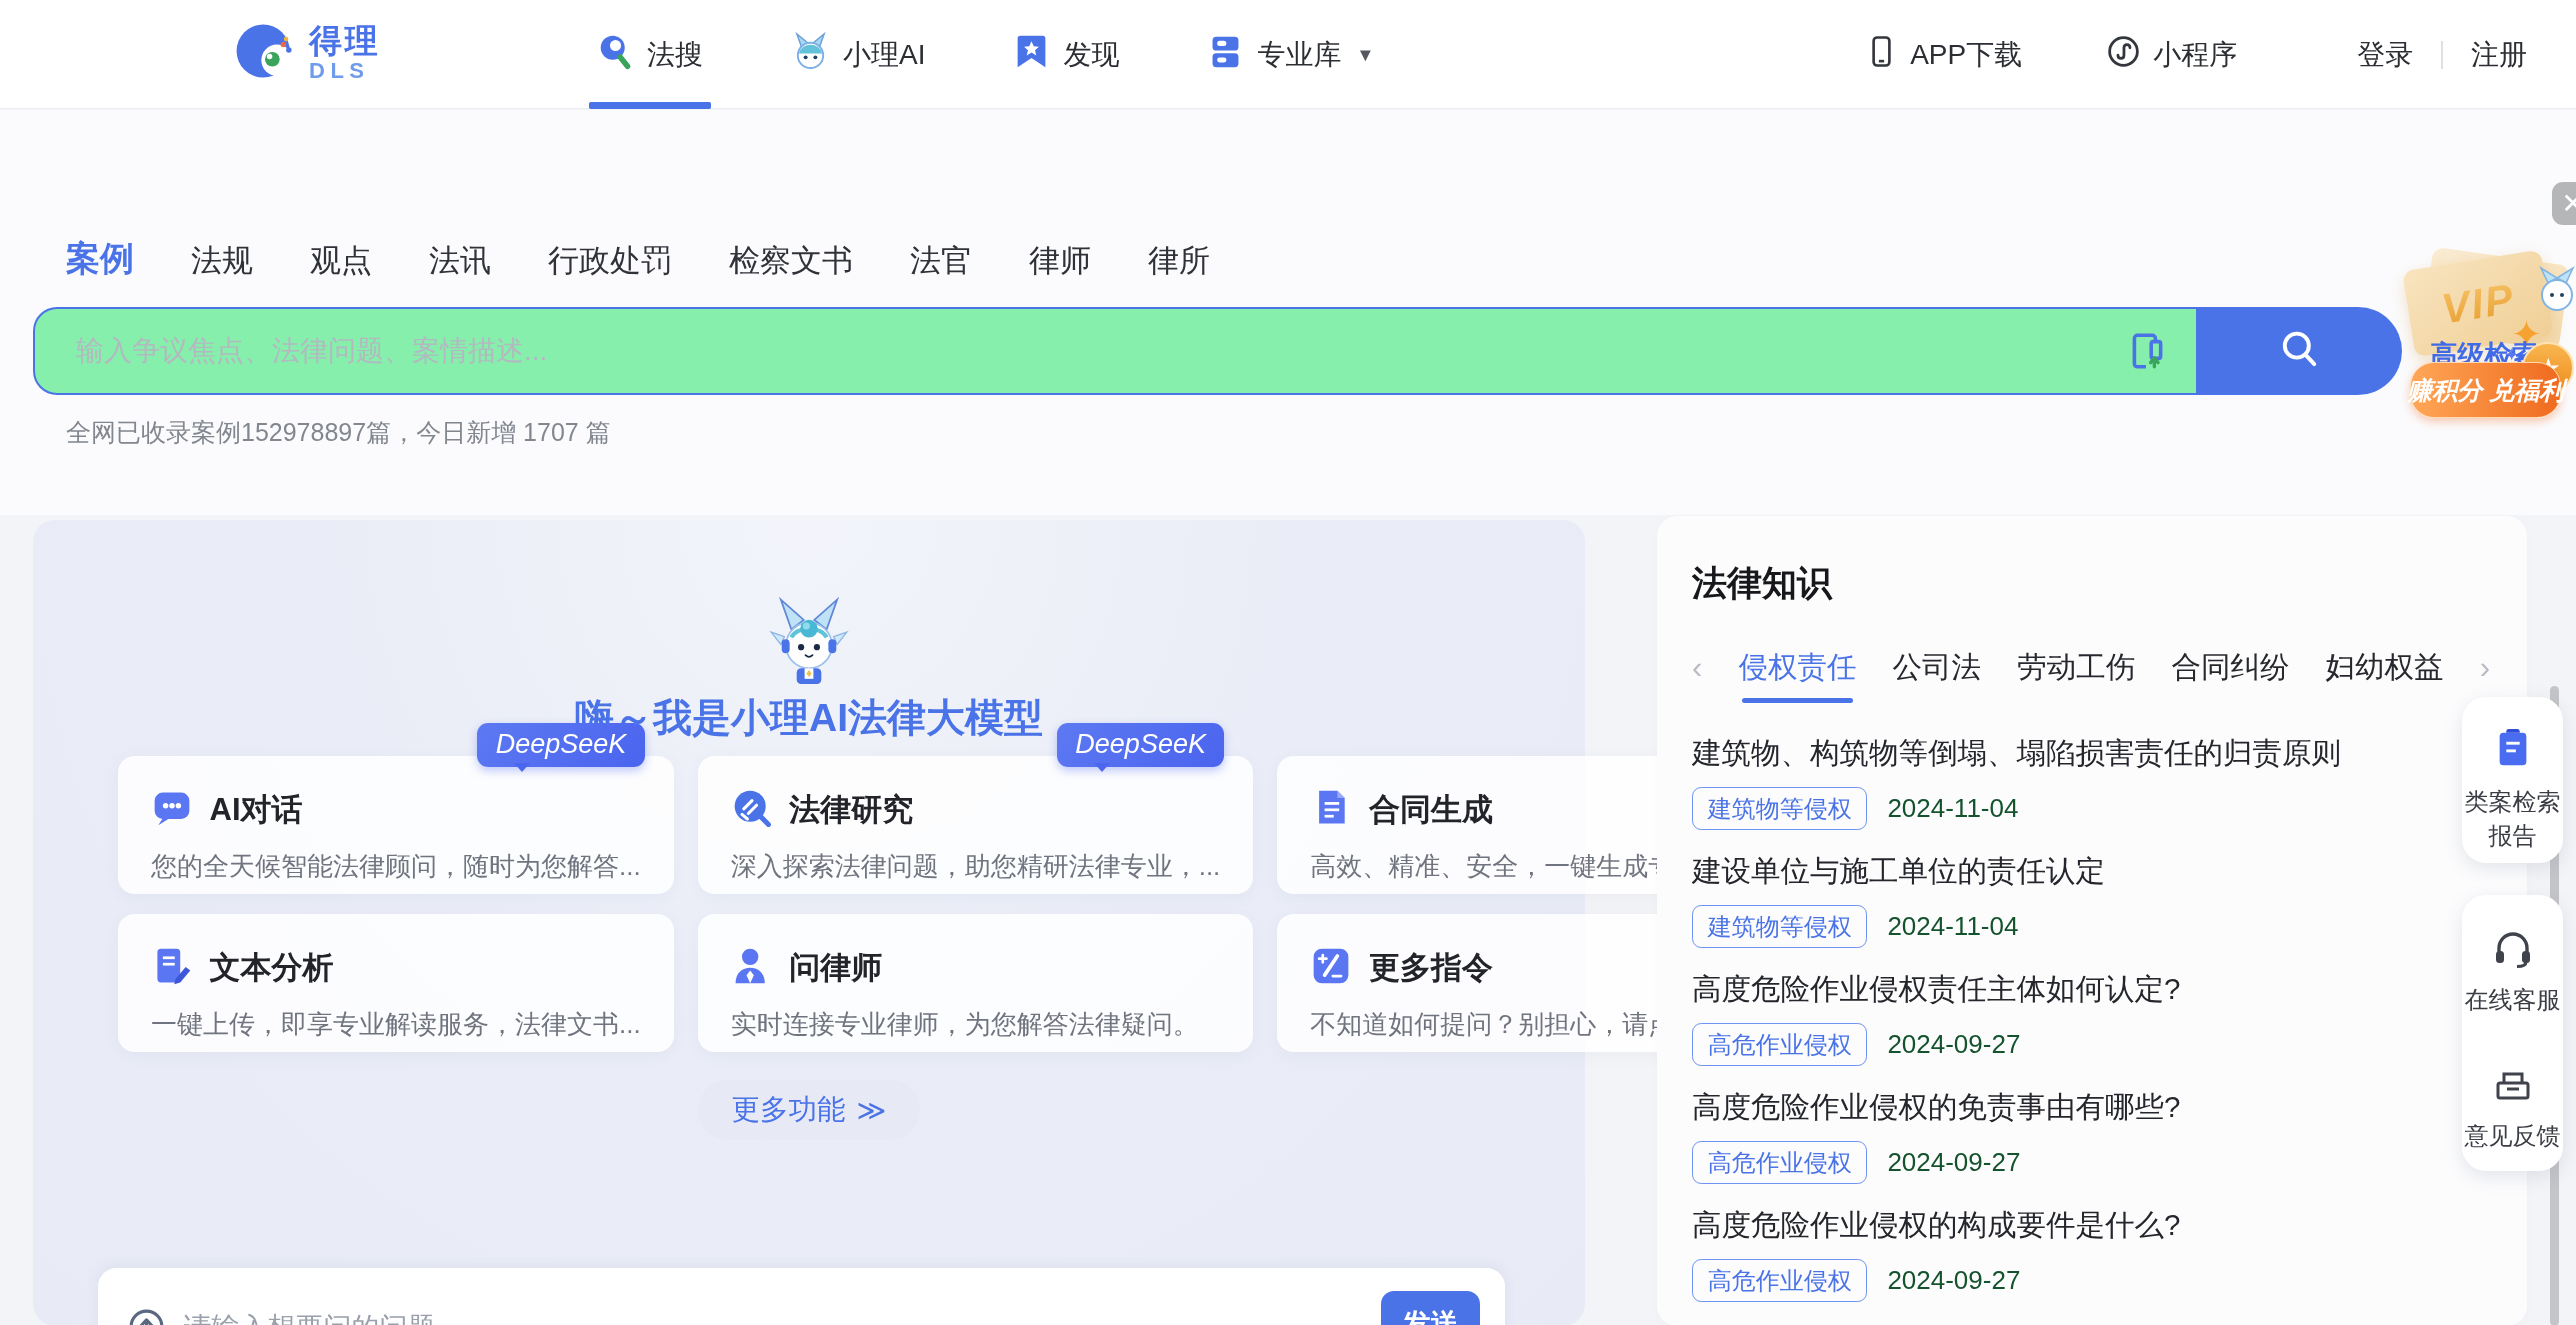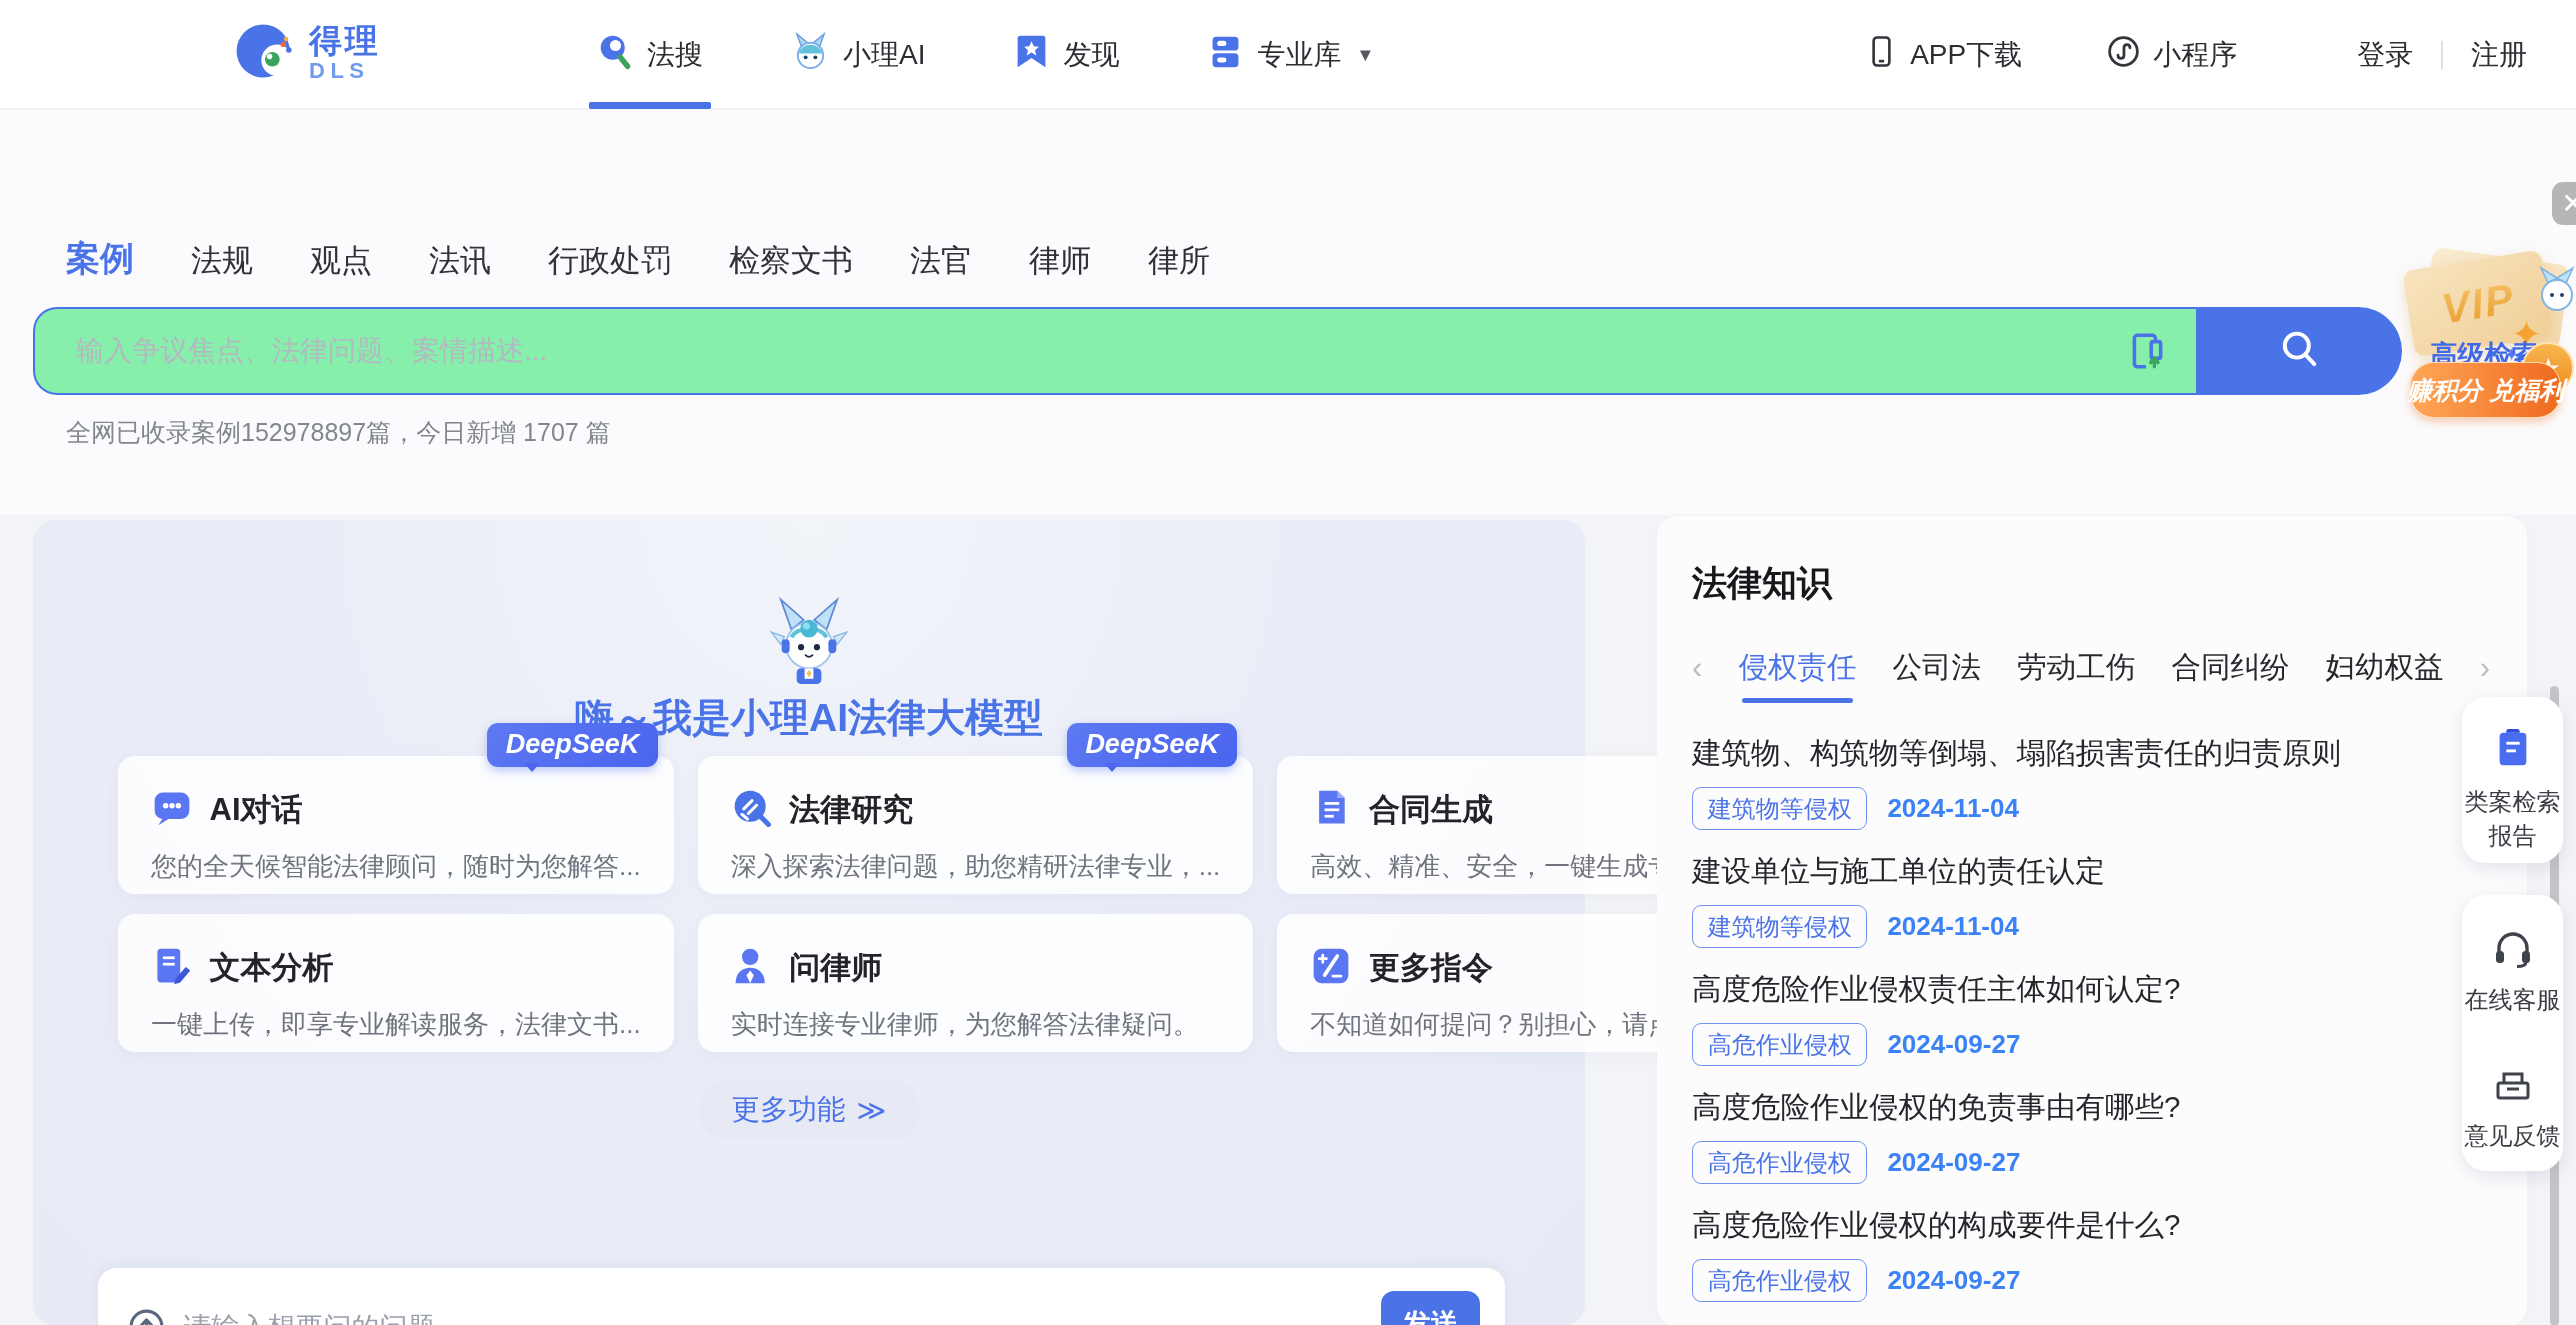--- a/index.html
+++ b/index.html
@@ -51,42 +51,42 @@
 
   
   .ai-panel { position:absolute; left:33px; top:520px; width:1552px; height:806px; border-radius:22px; background:radial-gradient(ellipse at 50% 0%, #f2f4fa 0%, #eaedf7 45%, #e8ebf6 100%); z-index:4; }
   .mascot { position:absolute; top:75px; left:50%; transform:translateX(-50%); }
   .ai-title { position:absolute; top:171px; left:0; width:100%; text-align:center; font-size:39px; font-weight:700; color:#4a73e8; }
   .cards { position:absolute; top:236px; left:85px; right:85px; display:grid; grid-template-columns:repeat(3,1fr); gap:20px 24px; }
   .card { position:relative; height:138px; background:rgba(255,255,255,.85); border-radius:16.6px; padding:31px 33px 0 33px; box-shadow:0 3.7px 14.7px rgba(80,90,140,.05); cursor:pointer; }
   .card-head { display:flex; align-items:center; gap:16.6px; }
   .card-title { font-size:31px; font-weight:700; color:#22242a; }
   .card-desc { margin-top:16.6px; font-size:26px; color:#70747f; white-space:nowrap; overflow:hidden; }
-  .ds-badge { position:absolute; top:-33px; right:16px; background:linear-gradient(135deg,#5d79f2,#4a64ee); color:#fff; font-style:italic; font-weight:700; font-size:27px; padding:6.4px 18.4px; border-radius:11px; box-shadow:0 3.7px 9.2px rgba(74,100,238,.35); }
+  .ds-badge { position:absolute; top:-33px; right:29px; background:linear-gradient(135deg,#5d79f2,#4a64ee); color:#fff; font-style:italic; font-weight:400; font-size:27px; padding:6.4px 18.4px; border-radius:11px; box-shadow:0 3.7px 9.2px rgba(74,100,238,.35); }
   .ds-badge::after { content:""; position:absolute; left:37px; bottom:-13px; border:8.3px solid transparent; border-top:9.2px solid #4c66ee; }
   .more-link { position:absolute; top:560px; left:50%; transform:translateX(-50%); background:#e7eaf5; border-radius:28px; padding:11px 33px; display:flex; align-items:center; gap:11px; color:#4a73e8; font-size:28.5px; cursor:pointer; }
   .ask-box { position:absolute; left:65px; top:748px; width:1407px; height:120px; background:#fff; border-radius:18.4px 18.4px 0 0; box-shadow:0 -1.8px 13px rgba(80,90,140,.08); display:flex; align-items:center; padding:0 138px 0 28px; }
   .ask-box input { flex:1; border:none; outline:none; font-size:28px; color:#333; font-family:inherit; margin-left:16.6px; background:transparent; }
   .ask-box input::placeholder { color:#9aa0ab; }
   .send-btn { position:absolute; right:25px; top:23px; width:99px; height:66px; border-radius:13px; background:#4a73e8; border:none; color:#fff; font-size:28px; font-weight:700; cursor:pointer; font-family:inherit; }
 
   
   .kn { position:absolute; left:1657px; top:516px; width:870px; height:810px; background:#fcfcfd; border-radius:20px; padding:44px 37px 0 35px; box-shadow:0 1.8px 9.2px rgba(0,0,0,.02); z-index:4; }
   .kn-title { font-size:35px; font-weight:700; color:#17181c; }
   .kn-tabs { margin-top:41px; display:flex; align-items:center; justify-content:space-between; font-size:29.5px; color:#26282e; }
   .kn-arrow { color:#b9bcc4; font-size:31px; cursor:pointer; }
   .kn-tab { cursor:pointer; white-space:nowrap; }
   .kn-tab.active { color:#4a73e8; position:relative; }
   .kn-tab.active::after { content:""; position:absolute; left:3.7px; right:3.7px; bottom:-14.7px; height:4.6px; border-radius:2.8px; background:#4a73e8; }
   .kn-list { margin-top:46px; }
   .kn-item { height:118px; cursor:pointer; }
   .kn-item-title { font-size:29.5px; color:#24262c; white-space:nowrap; overflow:hidden; }
   .kn-meta { margin-top:13px; display:flex; align-items:center; gap:20px; }
   .kn-tag { border:1.8px solid #6e93f0; color:#4a73e8; font-size:24px; padding:4.6px 14.7px; border-radius:9.2px; white-space:nowrap; }
-  .kn-date { color:#3b82f6; font-size:26px;font-weight:bold; }
+  .kn-date { color:#14532d; font-size:26px; }
 
   
   .scroll-thumb { position:absolute; right:17.5px; top:686px; width:8.3px; height:640px; background:#c4c5c8; border-radius:4.6px; z-index:8; }
   .float-card { position:absolute; right:13px; width:101px; background:#fff; border-radius:24px; box-shadow:0 5.5px 18.4px rgba(100,110,140,.16); display:flex; flex-direction:column; align-items:center; z-index:9; cursor:pointer; }
   .float-report { top:697px; height:166px; padding-top:29.5px; gap:13px; }
   .float-report .lbl { font-size:24px; color:#3a3d44; line-height:1.45; text-align:center; }
   .float-misc { top:895px; height:276px; padding-top:31px; gap:46px; }
   .float-grp { display:flex; flex-direction:column; align-items:center; gap:11px; cursor:pointer; }
   .float-grp .lbl { font-size:24px; color:#3a3d44; white-space:nowrap; }
 </style>

